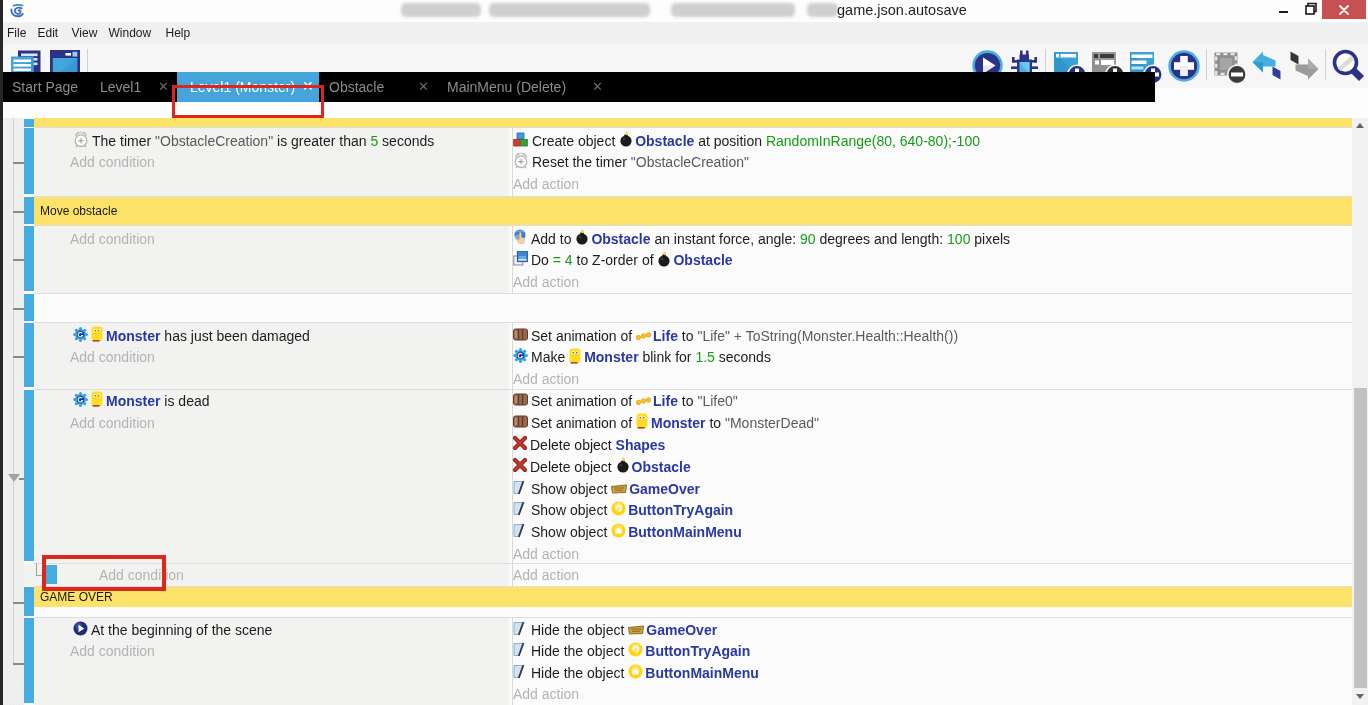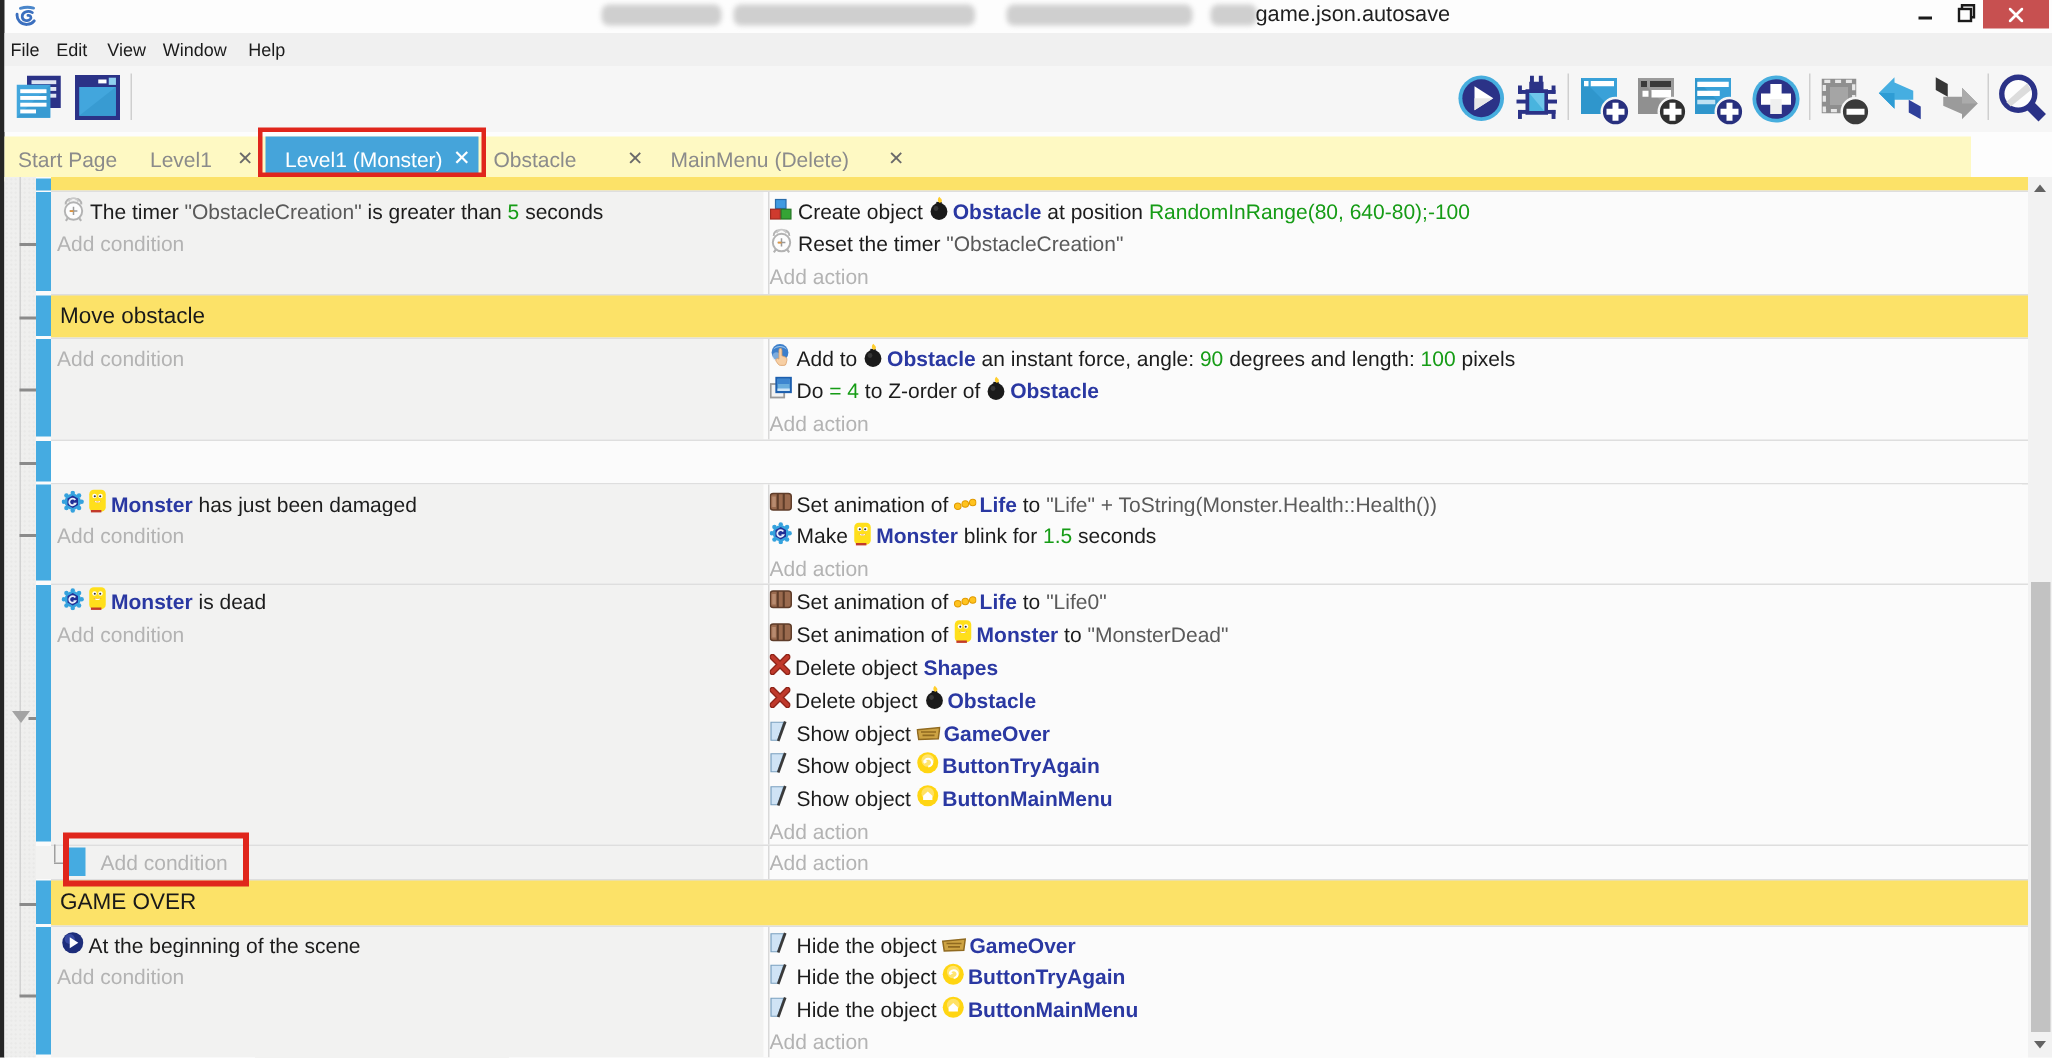--- a/index.html
+++ b/index.html
@@ -21,47 +21,47 @@
   #btn-close { left:1319px; top:0; width:44px; height:19px; background:#c75050; }
   #btn-close svg { position:absolute; left:17px; top:5px; }
 
   #menubar { left:3px; top:22px; width:1365px; height:22px; background:#f0f0f0; }
   .menu-item { position:absolute; top:0; height:22px; line-height:22px; font-size:12px; color:#1b1b1b; }
 
   #toolbar { left:3px; top:44px; width:1365px; height:44px; background:#f6f6f6; }
   .tb-sep { position:absolute; top:5px; height:31px; width:1px; background:#cfcfcf; }
   .tb-icon { position:absolute; }
 
-  #tabbar { left:3px; top:91px; width:1311px; height:30px; background:#fef9c3; }
+  #tabbar { left:3px; top:72px; width:1152px; height:30px; background:#000000; }
   .tab-label { position:absolute; top:0; height:30px; line-height:30px; font-size:14px; color:#8b8b8b; }
   .tab-x { position:absolute; top:0; height:30px; line-height:29px; font-size:13px; color:#6a6a6a; }
   #active-tab { position:absolute; left:174px; top:0; width:142px; height:30px; background:#45a4da; }
   #active-tab .tab-label { color:#fff; left:13px; }
   #active-tab .tab-x { color:#fff; left:125px; font-size:14px; }
 
   .red-box { position:absolute; border:3px solid #e0261c; background:transparent; z-index:40; }
 
   
   #sheet { left:3px; top:118px; width:1349px; height:587px; background:#fbfbfb; overflow:hidden; }
   
   #gutter { position:absolute; left:0; top:0; width:21px; height:587px; background-color:#efefee; background-image:radial-gradient(#e9e9e8 0.7px, transparent 0.7px); background-size:3px 3px; }
   #tree-vline { position:absolute; left:10px; top:0; width:1px; height:546px; background:#d2d2d2; }
   .tree-dash { position:absolute; left:10px; width:11px; height:2px; background:#8a8a8a; }
   .fold-tri { position:absolute; width:0; height:0; border-left:6px solid transparent; border-right:6px solid transparent; border-top:8px solid #a3a3a3; }
 
   .rail { position:absolute; left:21px; width:10px; background:#45abe1; }
   .row-sep { position:absolute; left:31px; width:1318px; height:1px; background:#dedede; }
   .group-row { position:absolute; left:31px; width:1318px; background:#fce268; }
-  .group-row .gtext { position:absolute; left:6px; top:0; font-size:15px; color:#191919; height:100%; display:flex; align-items:center; }
+  .group-row .gtext { position:absolute; left:6px; top:0; font-size:12px; color:#191919; height:100%; display:flex; align-items:center; }
   .cond-cell { position:absolute; left:31px; width:478px; background:#f2f2f1; }
   .act-cell  { position:absolute; left:506px; width:839px; background:#fbfbfb; }
   .cell-div  { position:absolute; left:509px; width:1px; background:#d9d9d9; }
 
   .eline { display:flex; align-items:center; white-space:pre; font-size:14px; color:#1c1c1c; }
-  .cond-cell .eline { padding-left:4px; }
+  .cond-cell .eline { padding-left:4px;margin-left:32px; }
   .cond-cell .eline > .micon:first-child { margin-left:3px; }
   .act-cell .eline { padding-left:4px; }
   .t-green { color:#169c16; }
   .t-gray { color:#5a5a5a; }
   .t-obj { color:#2a38a2; font-weight:bold; }
   .t-ph { color:#b3b3b3; }
   .micon { flex:0 0 auto; display:inline-block; }
   .eline span, .menu-item, .tab-label, .tab-x, #title-text, .gtext { opacity:0.999; }
 
   
@@ -508,21 +508,21 @@
       <div class="cond-cell" style="top: 446px; height: 22px; padding-top: 0px; left: 21px; width: 488px; padding-left: 39px;">
         <div class="eline" style="height: 21.5px;"><span class="t-ph">Add condition</span></div>
       </div>
       <div class="act-cell" style="top: 446px; height: 22px; padding-top: 0px;">
         <div class="eline" style="height: 21.5px;"><span class="t-ph">Add action</span></div>
       </div>
       <div class="cell-div" style="top: 446px; height: 22px;"></div>
       <div id="sub-rail" style="top: 447px; height: 19px;"></div>
       <div id="sub-conn-v" style="top: 445px; height: 12px;"></div>
       <div id="sub-conn-h" style="top: 457px; left: 33px; width: 10px;"></div>
-      <div class="group-row" style="top: 468px; height: 31px;">
+      <div class="group-row" style="top: 468px; height: 21px;">
         <div class="gtext">GAME OVER</div>
       </div>
       <div class="rail" style="top: 469px; height: 28.5px;"></div>
       <div class="row-sep" style="top: 468px;"></div>
       <div class="row-sep" style="top: 499px;"></div>
       <div class="cond-cell" style="top: 500px; height: 87px; padding-top: 1px;">
         <div class="eline" style="height: 21.5px;"><span class="micon"><svg width="15" height="15" viewBox="0 0 15 15" style="margin:0 3px 0 0">
               <circle cx="7.5" cy="7.5" r="7" fill="#1d2d7a"></circle>
               <circle cx="5.5" cy="5" r="3.4" fill="#4a5ec0" opacity="0.55"></circle>
               <path d="M5.5 3.8 L11.2 7.5 L5.5 11.2 Z" fill="#fff"></path>

